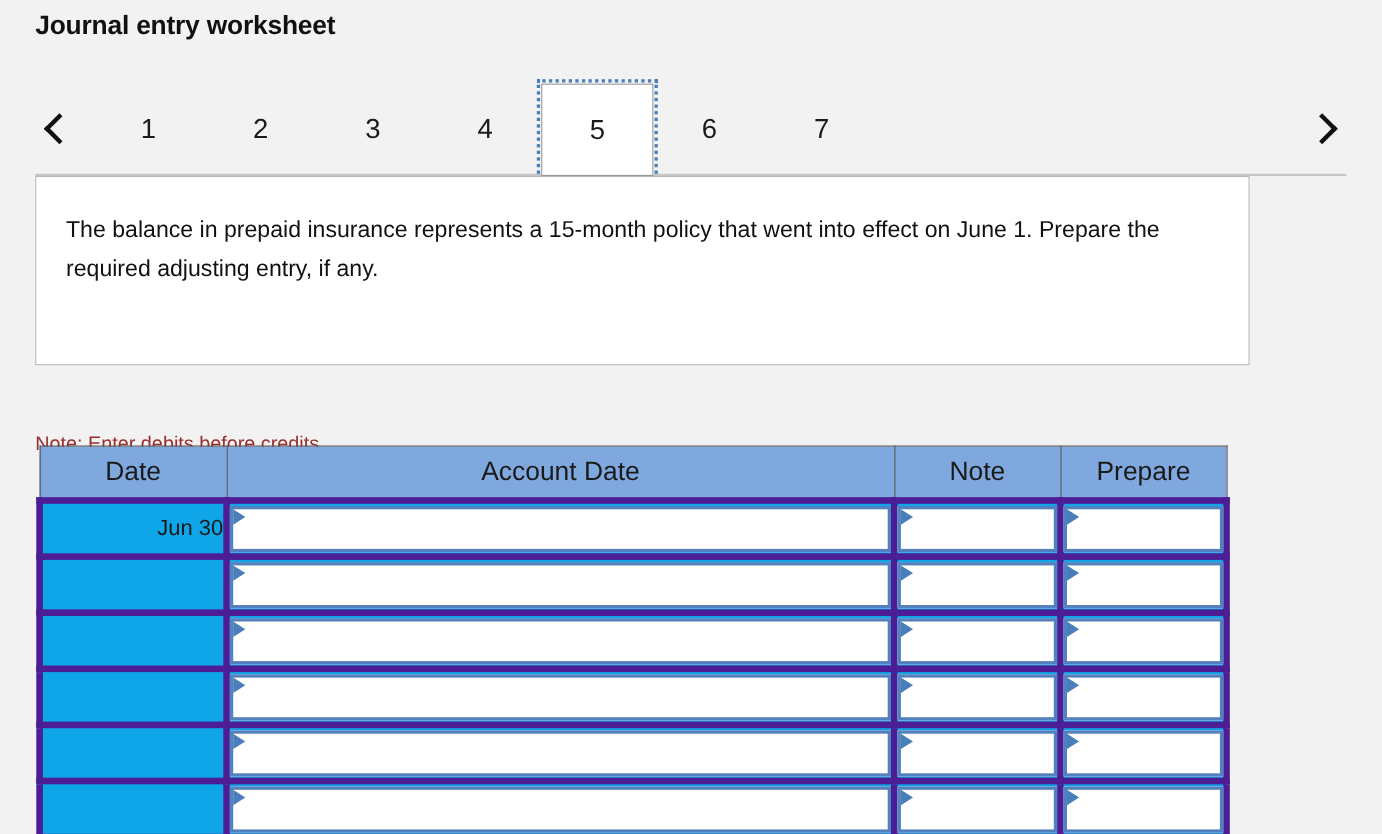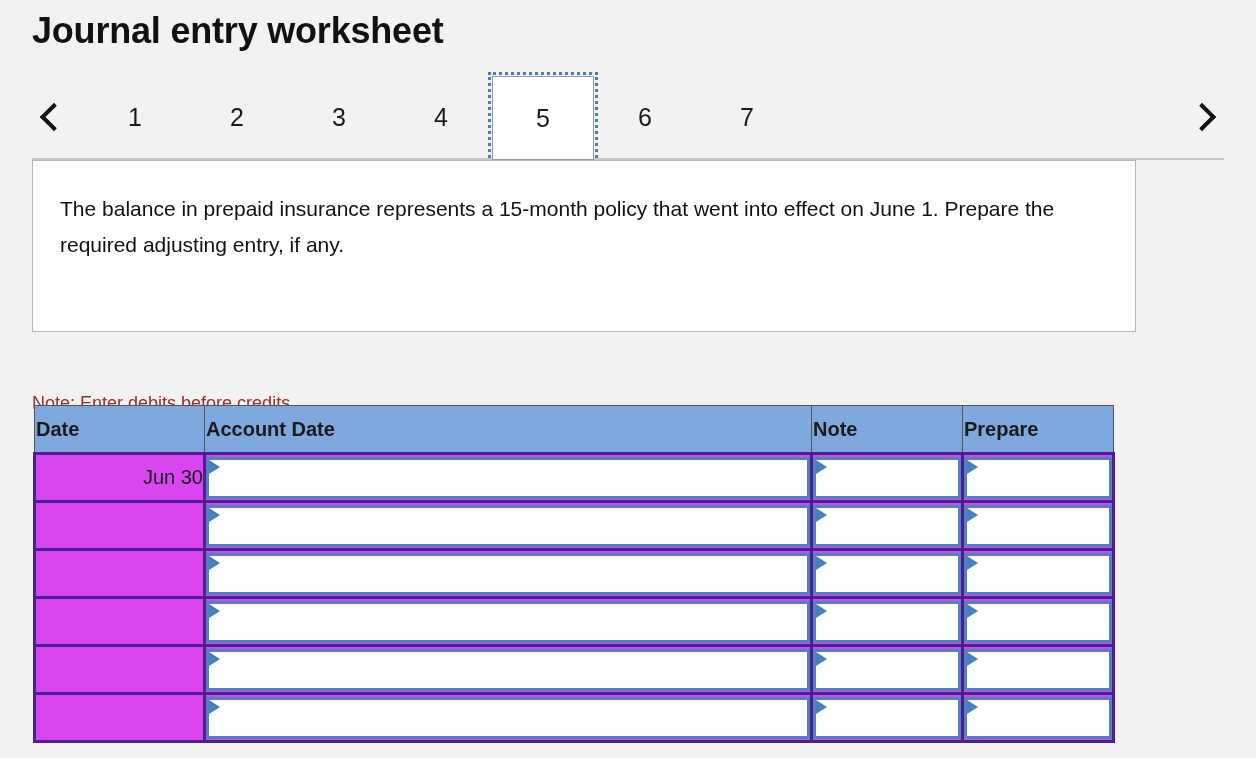--- a/index.html
+++ b/index.html
@@ -14,21 +14,21 @@
     font-family: "Liberation Sans", sans-serif;
     color: #1a1a1a;
     overflow: hidden;
   }
 
   
   #page-title {
     position: absolute;
     left: 32px;
     top: 10px;
-    font-size: 36px;
+    font-size: 24px;
     font-weight: bold;
     letter-spacing: -0.2px;
     color: #111111;
     white-space: nowrap;
   }
 
   
   #pager {
     position: absolute;
     left: 32px;
@@ -127,30 +127,30 @@
     left: 33px;
     top: 405px;
     width: 1079px;
     border-collapse: collapse;
     table-layout: fixed;
   }
   #journal-table th {
     background: #7fa8de;
     border: 1px solid #555555;
     height: 44px;
-    font-size: 20px;
-    font-weight: bold;
+    font-size: 24px;
+    font-weight: normal;
     color: #1a1a1a;
-    text-align: left;
+    text-align: center;
   }
   #journal-table td {
-    border: 3px solid #4c1d95;
+    border: 6px solid #4c1d95;
     height: 45px;
     padding: 0;
-    background: #d946ef;
+    background: #0ea5e9;
     vertical-align: middle;
   }
   td.date-cell {
     text-align: center;
     font-size: 20px;
     color: #1a1a1a;
     padding-right: 14px;
     text-align: right;
   }
   td.input-cell {

